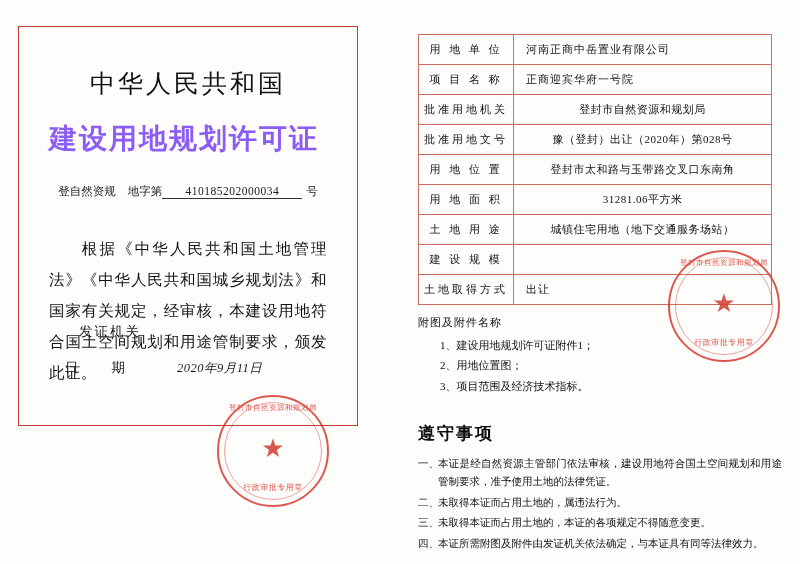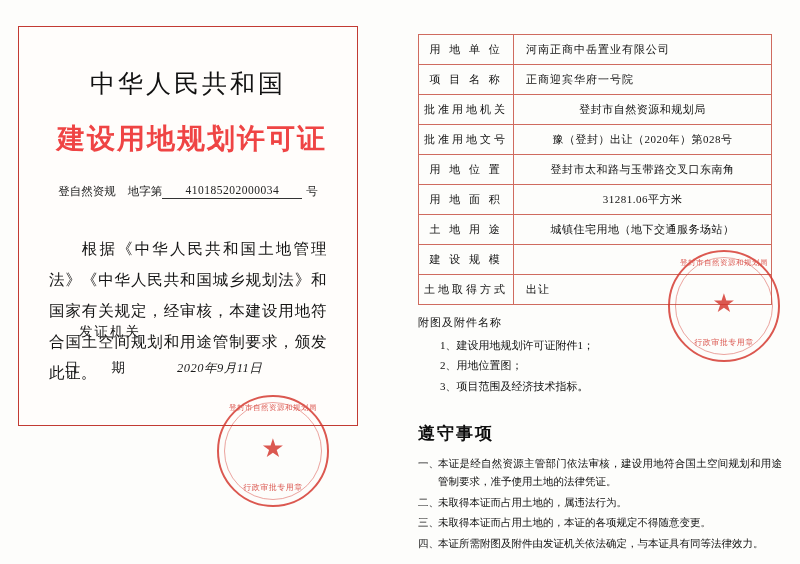--- a/index.html
+++ b/index.html
@@ -40,31 +40,32 @@
   }
   .cert-nation {
     text-align: center;
     font-size: 25px;
     letter-spacing: 3px;
     color: #111;
     margin-top: 14px;
     font-family: "DejaVu Serif", "Liberation Serif", serif;
   }
   .cert-title {
-    text-align: right;
+    text-align: left;
     font-size: 28px;
     font-weight: bold;
     letter-spacing: 2px;
     margin-top: 20px;
-    color: #ef4444;
+    color: #8b5cf6;
     font-family: "DejaVu Serif", "Liberation Serif", serif;
   }
   .cert-numline {
     margin-top: 26px;
     display: flex;
+    align-items: flex-end;
     justify-content: center;
     font-size: 11.5px;
     color: #222;
   }
   .cert-numline .lbl { white-space: nowrap; }
   .cert-numline .lbl2 { white-space: nowrap; margin-left: 12px; }
   .cert-numline .numval {
     border-bottom: 1px solid #333;
     padding: 0 6px 1px 6px;
     min-width: 128px;

